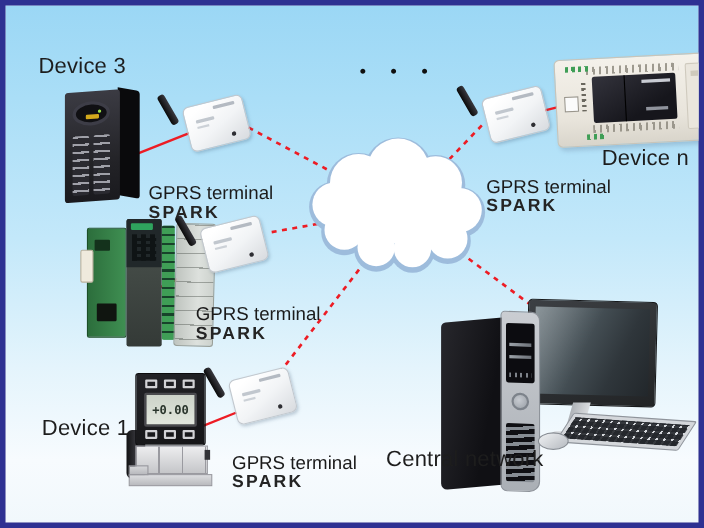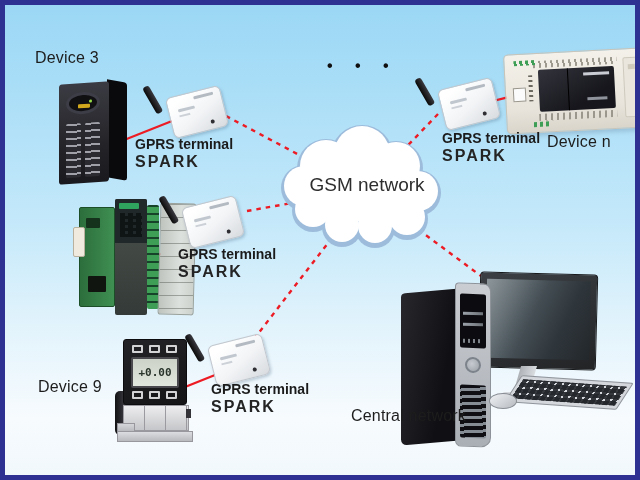--- a/index.html
+++ b/index.html
@@ -6,26 +6,26 @@
   *{box-sizing:border-box;}
   .stage{
     position:relative;width:640px;height:480px;overflow:hidden;
     border:5px solid #2e3192;outline:1px solid #9fb0c0;
     background:linear-gradient(180deg,#9bd7f5 0%,#aadef7 18%,#c3e8fa 45%,#e4f4fc 70%,#f7fbfe 88%,#f1f8fc 100%);
     font-family:"Liberation Sans",sans-serif;
   }
   svg.lines{position:absolute;left:0;top:0;z-index:1;}
 
   
-  .dev-label{position:absolute;z-index:6;font-size:16px;color:#1d1d1d;letter-spacing:.2px;}
+  .dev-label{position:absolute;z-index:6;font-size:20px;color:#1d1d1d;letter-spacing:.2px;}
   .dots{position:absolute;z-index:6;font-size:16px;font-weight:700;letter-spacing:9px;color:#101010;}
   .cloud-label{position:absolute;left:299px;top:169px;width:126px;text-align:center;z-index:4;
     font-size:19px;color:#2e2e2e;}
   .tcap{position:absolute;z-index:6;color:#1b1b1b;line-height:1.12;}
-  .tcap .l1{font-size:14px;font-weight:700;}
+  .tcap .l1{font-size:17px;font-weight:400;margin-top:29px;}
   .tcap .l2{font-size:16px;font-weight:800;letter-spacing:2px;color:#242424;}
 
   
   .terminal{position:absolute;width:86px;height:58px;z-index:3;}
   .terminal .ant{position:absolute;left:11px;top:0;width:7px;height:30px;
     background:linear-gradient(90deg,#0a0a0a,#3a3a40);border-radius:3px;
     transform:rotate(-30deg);transform-origin:50% 95%;}
   .terminal .gold{position:absolute;left:17px;top:25px;width:9px;height:8px;
     background:linear-gradient(#dcا 0,#d9a42c,#a87b18);border-radius:2px;transform:rotate(-14deg);}
   .terminal .box{position:absolute;left:24px;top:8px;width:56px;height:42px;
@@ -197,21 +197,20 @@
         <circle cx="402" cy="212" r="18"></circle>
           <circle cx="370" cy="221" r="17"></circle>
         <circle cx="337" cy="220" r="17"></circle>
           <circle cx="308" cy="204" r="18"></circle>
         <circle cx="299" cy="181" r="20"></circle>
         <rect x="302" y="158" width="108" height="58" rx="10"></rect>
       </g>
     </g>
   </svg>
 
-  <div class="cloud-label">GSM network</div>
 
   <div class="dots" style="left:322px;top:52px;">• • •</div>
 
   <div class="dev-label" style="left:30px;top:44px;">Device 3</div>
   <div class="d3">
     <div class="side"></div>
     <div class="front">
       <div class="panel">
         <div class="amber"></div>
         <div class="led"></div>
@@ -260,21 +259,21 @@
       <div class="m2"></div>
       <div class="m3"></div>
       <div class="port"></div>
     </div>
   </div>
   <div class="tcap" style="left:173px;top:242px;">
     <div class="l1">GPRS terminal</div>
     <div class="l2">SPARK</div>
   </div>
 
-  <div class="dev-label" style="left:33px;top:373px;">Device 9</div>
+  <div class="dev-label" style="left:33px;top:373px;">Device 1</div>
   <div class="d1">
     <div class="cyl"></div>
     <div class="head">
       <div class="row rtop">
         <div class="btn"></div>
         <div class="btn"></div>
         <div class="btn"></div>
       </div>
       <div class="lcd">
         <span>+0.00</span>

